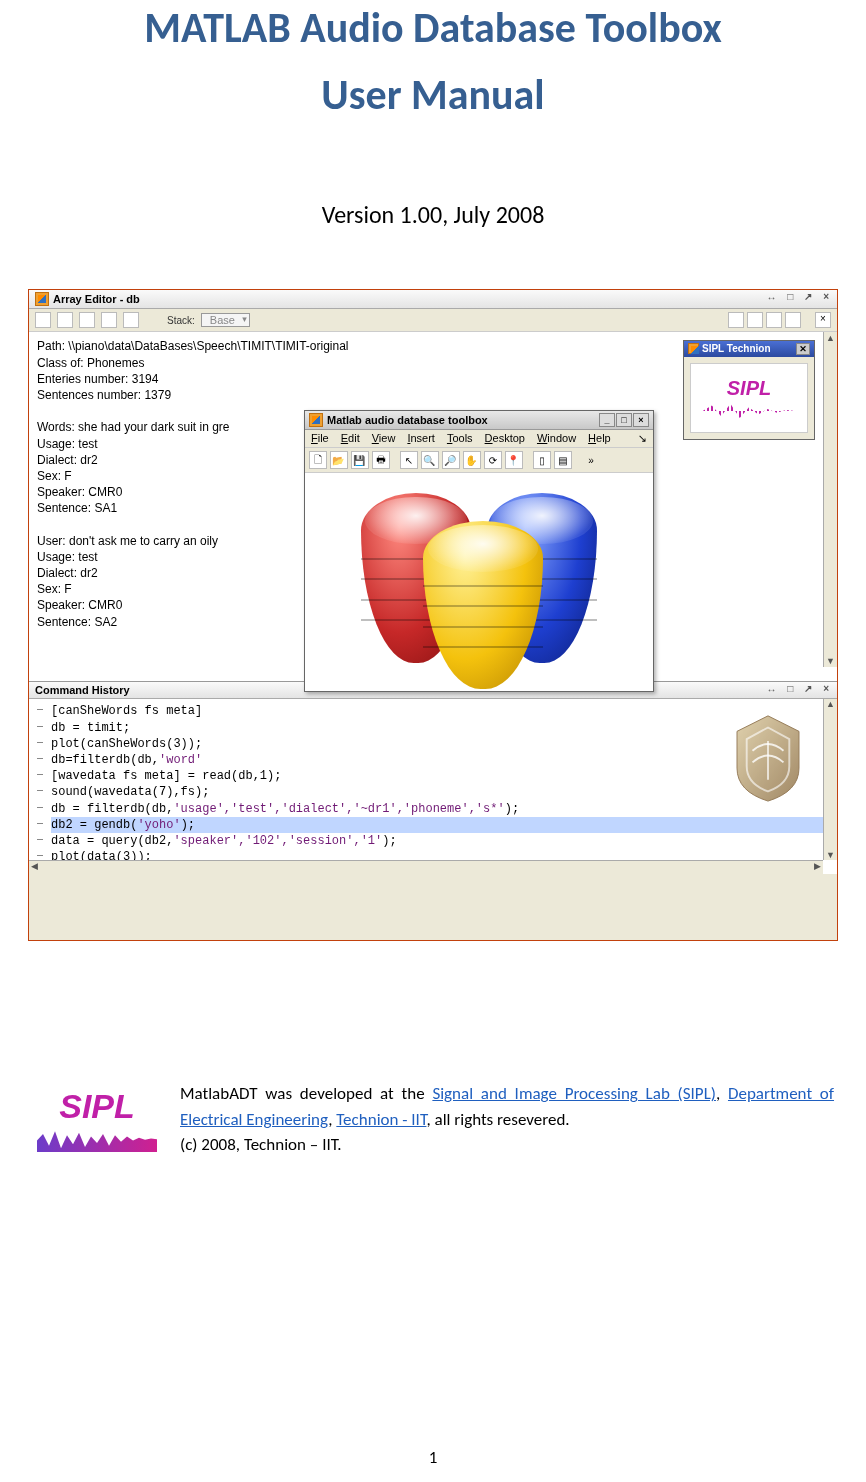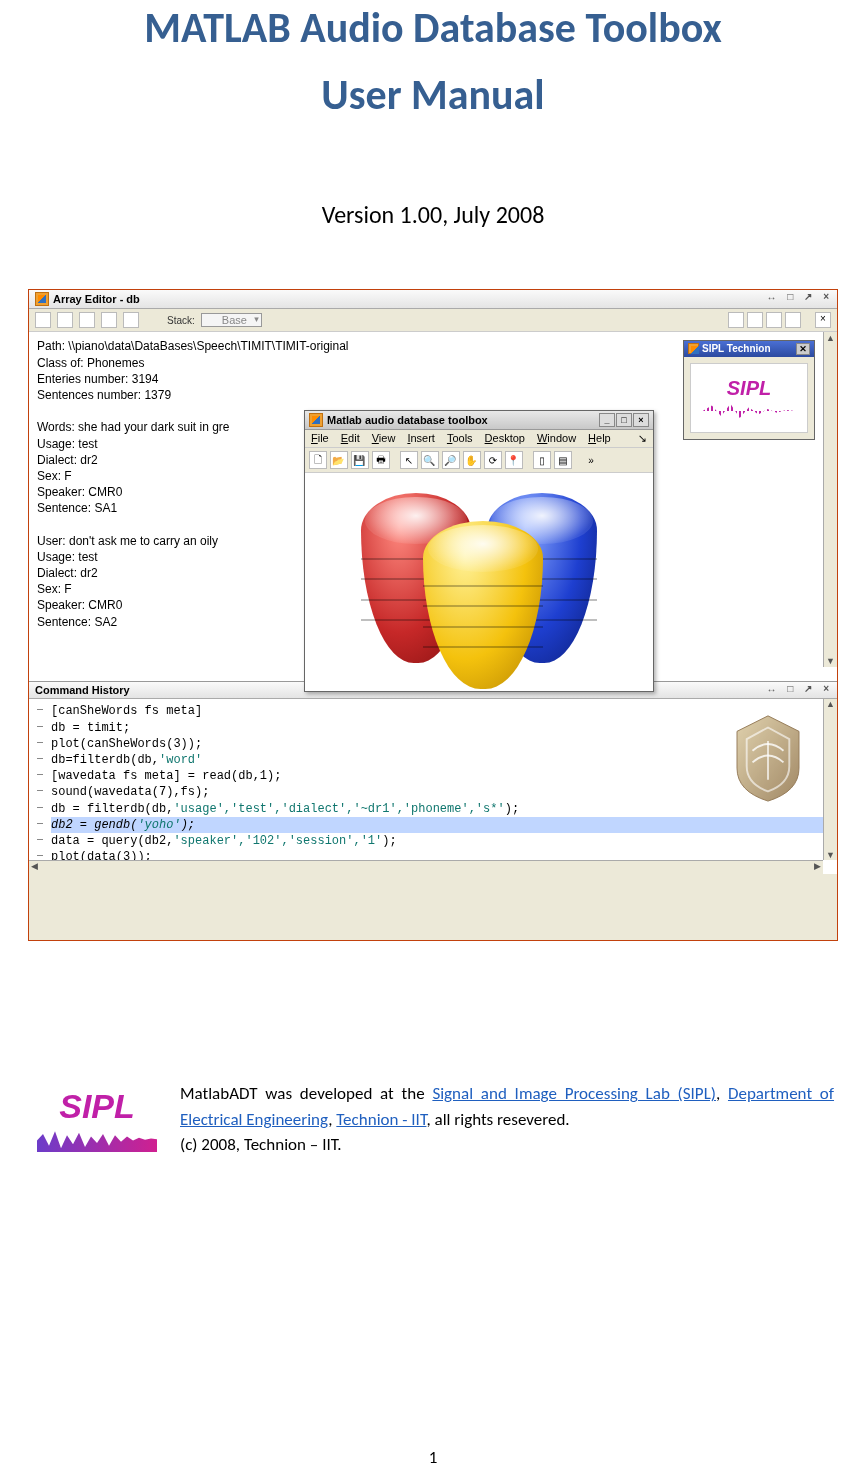--- a/index.html
+++ b/index.html
@@ -54,33 +54,33 @@
     display:inline-block; position:relative;
   }
   .ml-icon::after{content:""; position:absolute; left:2px; top:2px; width:8px;height:8px;
     background:linear-gradient(135deg,#ff8c00 50%,#3070c0 50%);}
   .toolbar {
     background:#ece9d8; border-bottom:1px solid #ccc; padding:3px 6px;
     display:flex; align-items:center; gap:6px;
   }
   .tb-icon{width:16px;height:16px;border:1px solid #bbb;background:#fff;display:inline-block;}
   .stack-label{font-size:10px;color:#333;}
-  .stack-sel{border:1px solid #999;background:#f5f5f5;padding:0 14px 0 20px;color:#888;font-size:11px;position:relative;}
+  .stack-sel{border:1px solid #999;background:#f5f5f5;padding:0 14px 0 8px;color:#888;font-size:11px;position:relative;}
   .stack-sel::after{content:"▾";position:absolute;right:2px;top:0;font-size:9px;}
   .editor-body{
     background:#fff; padding:6px 8px; font-size:12px; line-height:1.35;
     height:350px; border-bottom:1px solid #999; position:relative; overflow:hidden;
   }
   .editor-body .line{white-space:nowrap;}
   .cmd-hist{background:#fff;height:175px;position:relative;overflow:hidden;}
   .cmd-body{padding:4px 10px 4px 22px;font-family:"Courier New",monospace;font-size:12px;line-height:1.35;color:#000;}
   .cmd-body .l{white-space:nowrap;position:relative;}
   .cmd-body .l::before{content:"";position:absolute;left:-14px;top:6px;width:6px;height:1px;background:#888;}
-  .cmd-body .sel{background:#c0d6ff;font-style:italic;}
-  .kw-str{color:#0f766e;}
+  .cmd-body .sel{background:#c0d6ff;}
+  .kw-str{color:#701a75;}
   .scroll-v{position:absolute;right:0;top:0;bottom:14px;width:14px;background:#ece9d8;border-left:1px solid #aaa;}
   .scroll-v::before{content:"▲";position:absolute;top:0;left:2px;font-size:9px;color:#555;}
   .scroll-v::after{content:"▼";position:absolute;bottom:0;left:2px;font-size:9px;color:#555;}
   .scroll-h{position:absolute;left:0;right:14px;bottom:0;height:14px;background:#ece9d8;border-top:1px solid #aaa;}
   .scroll-h::before{content:"◀";position:absolute;left:2px;top:0;font-size:9px;color:#555;}
   .scroll-h::after{content:"▶";position:absolute;right:2px;top:0;font-size:9px;color:#555;}
   
   .sipl-win{position:absolute;right:22px;top:50px;width:132px;border:1px solid #666;background:#ece9d8;}
   .sipl-title{background:linear-gradient(#4a6fd4,#2c4aa0);color:#fff;font-size:10px;font-weight:bold;padding:2px 4px;display:flex;align-items:flex-start;gap:3px;}
   .sipl-title .close{margin-left:auto;width:14px;height:12px;background:#ccc;border:1px solid #888;text-align:center;line-height:10px;font-size:9px;color:#000;}

